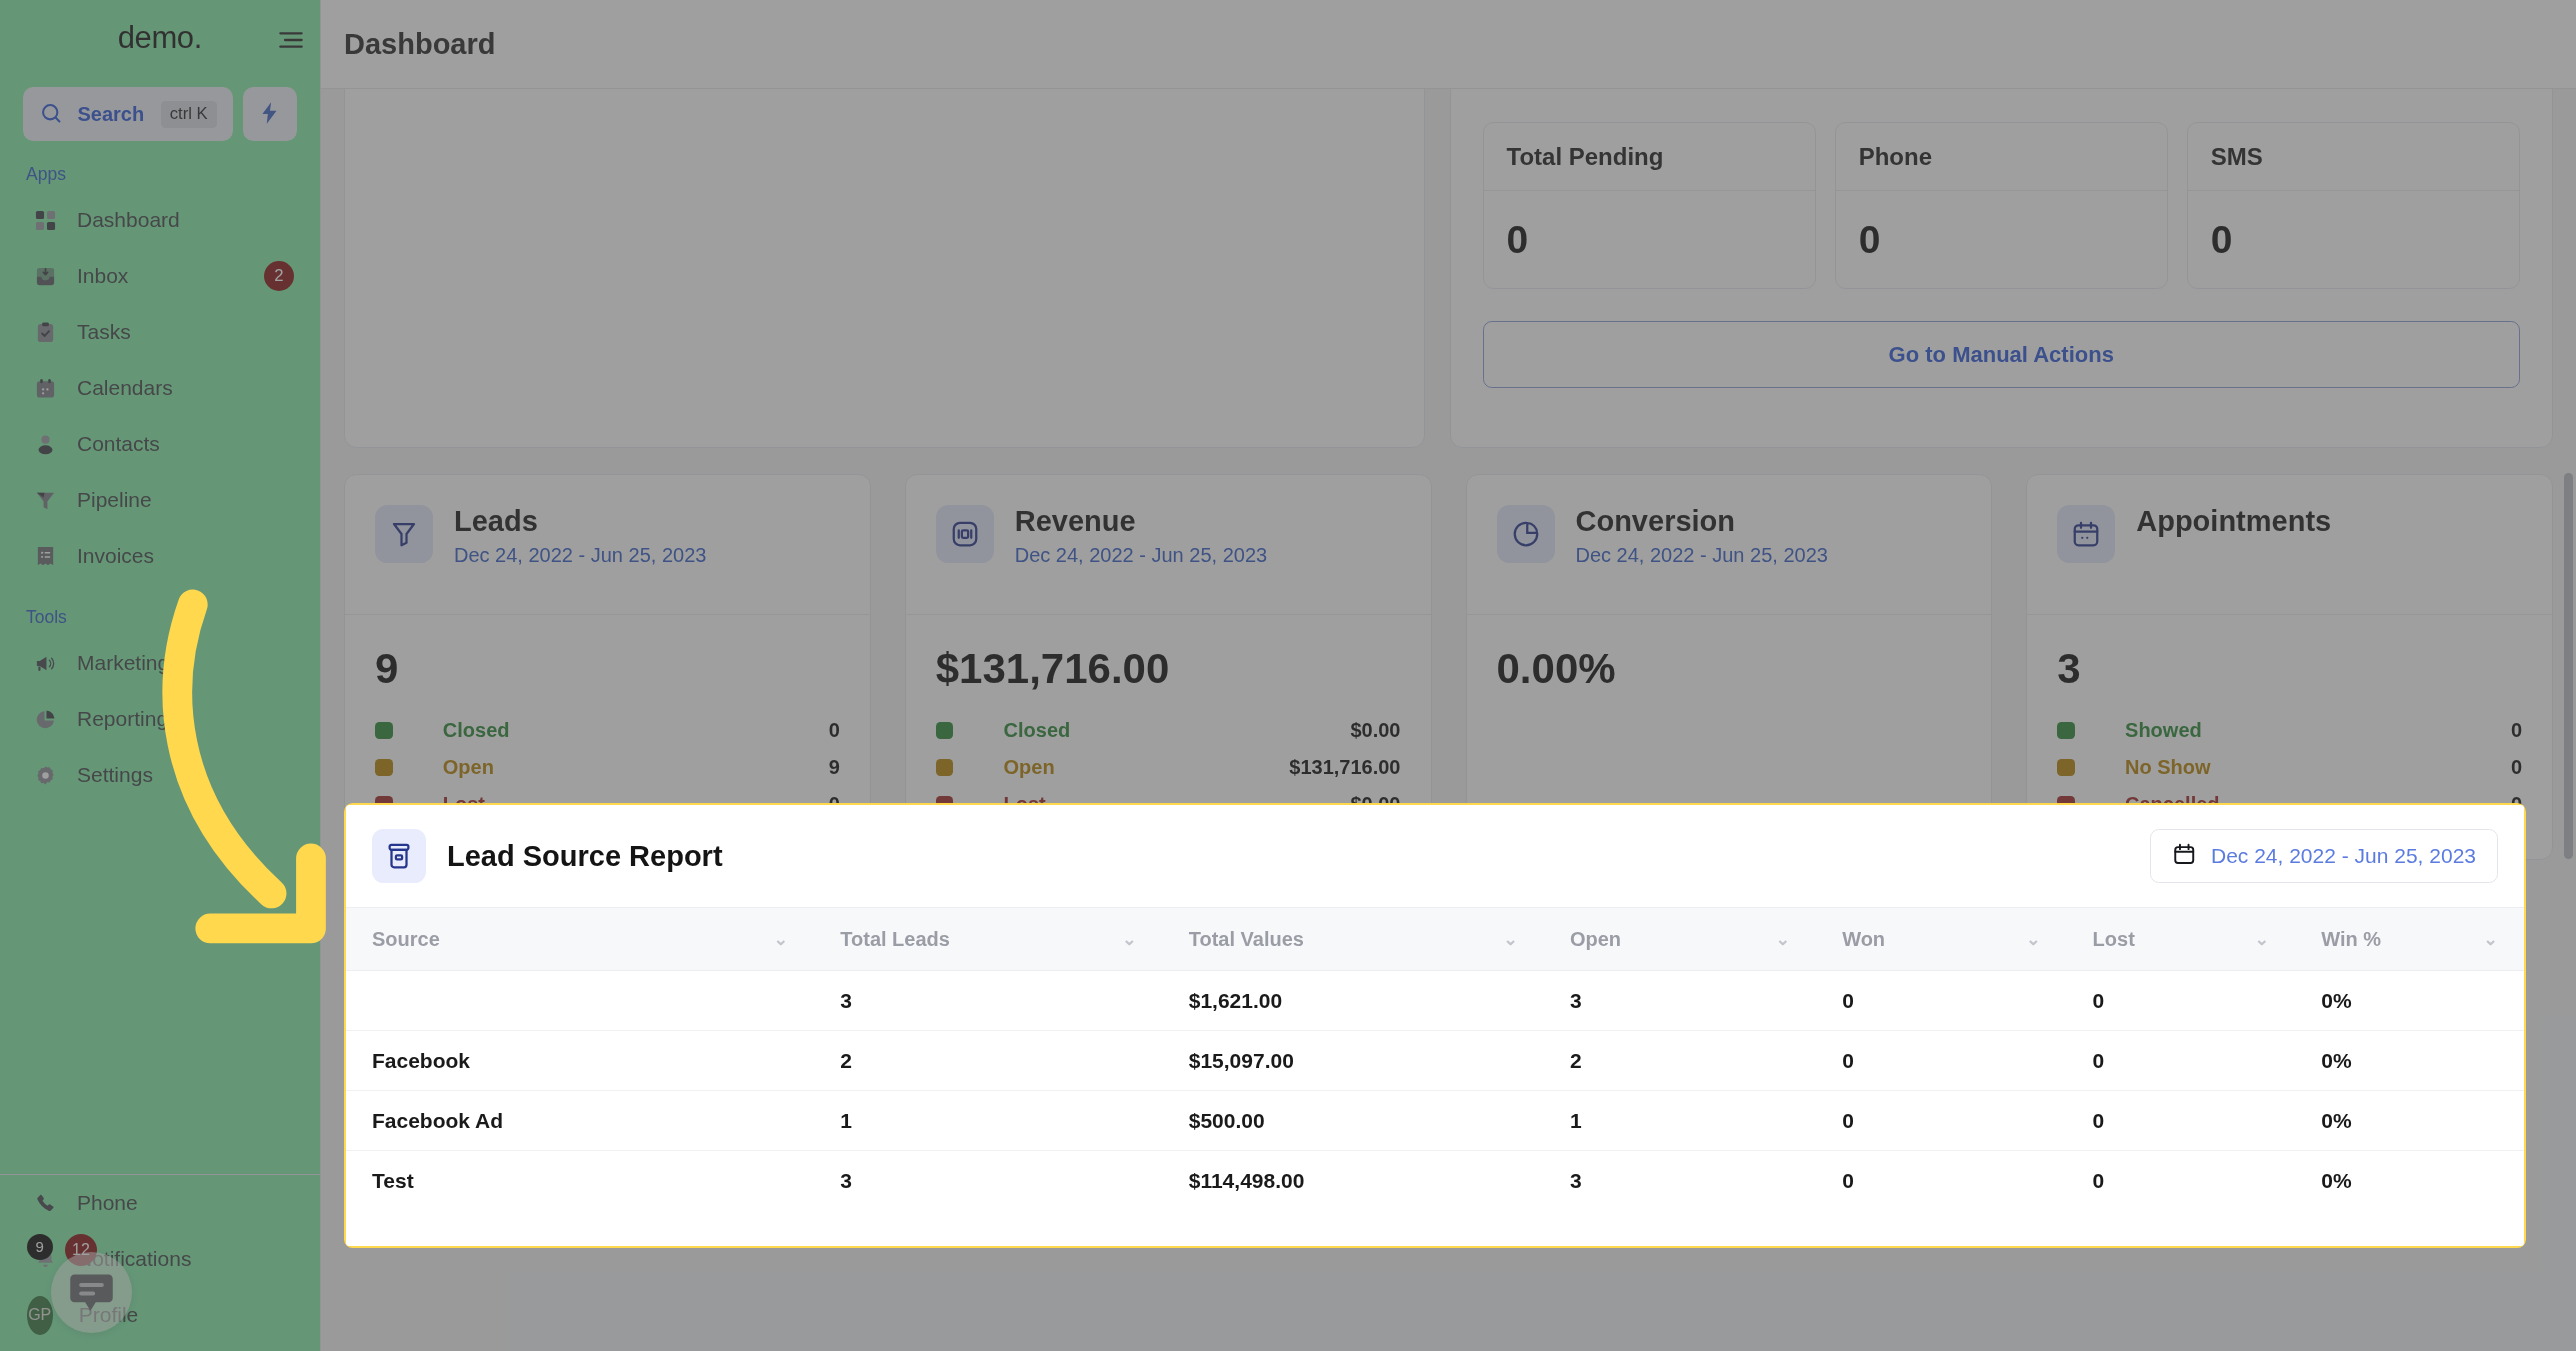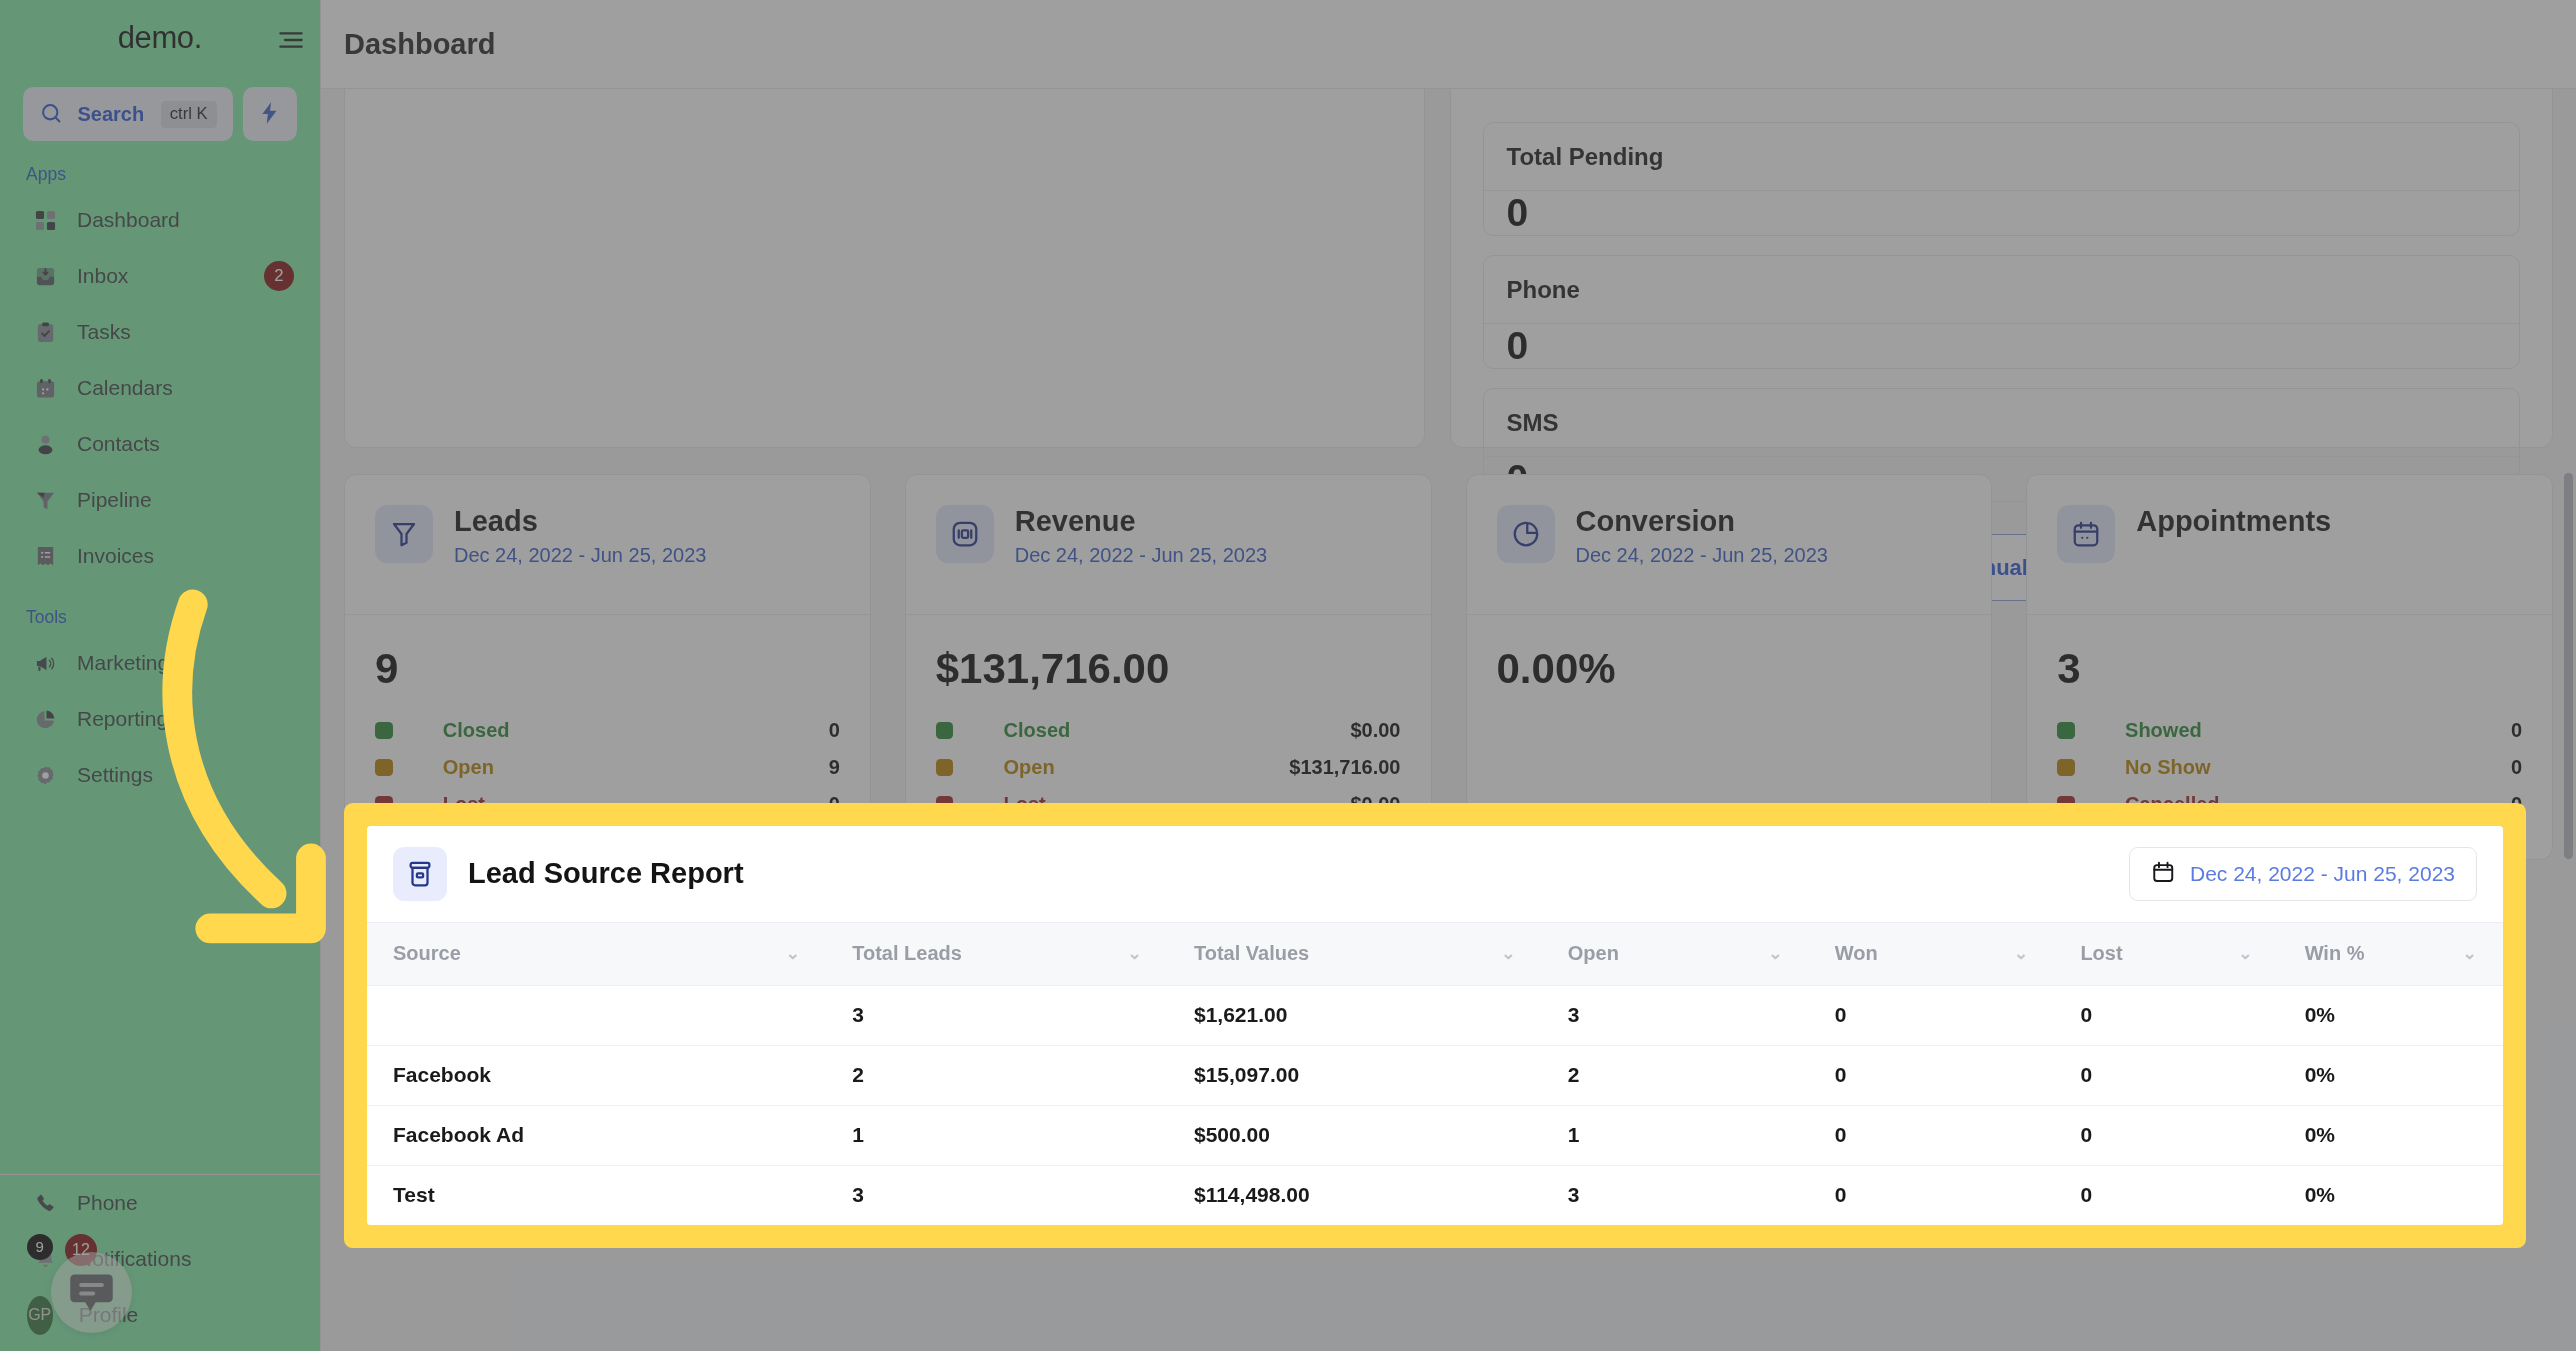--- a/index.html
+++ b/index.html
@@ -158,21 +158,21 @@
 
   
   #top-row {
     display: flex; gap: 24.5px;
     padding: 0 23px;
     margin-top: -263px;
     height: 622px;
   }
   #top-left-card { flex: 0 0 1081px; height: 622px; }
   #top-right-card { flex: 1; height: 622px; padding: 32px; }
-  .mini-stats { display: flex; gap: 19px; margin-top: 263px; flex-direction: column; }
+  .mini-stats { display: flex; gap: 19px; margin-top: 263px; }
   .mini-stat {
     flex: 1; border: 0.9px solid #e7e9ee; border-radius: 10.5px;
     height: 167px;
     display: flex; flex-direction: column;
   }
   .mini-stat-head {
     height: 68px; display: flex; align-items: center;
     padding: 0 23px; font-size: 24px; font-weight: 700; color: #202020;
     border-bottom: 0.9px solid #ededf1;
   }
@@ -220,21 +220,21 @@
   .legend-val { color: #111; font-weight: 700; }
 
   
   #lead-source-wrap {
     position: absolute;
     left: 344px; top: 803px;
     width: 2182px; height: 445px;
     z-index: 60;
     background: #FFD84D;
     border-radius: 8.8px;
-    padding: 23px;
+    padding: 2px;
   }
   #lead-source-card {
     width: 100%; height: 100%;
     background: #fff;
     border-radius: 3.5px;
     overflow: hidden;
     display: flex; flex-direction: column;
   }
   .lsr-head {
     height: 102px;

